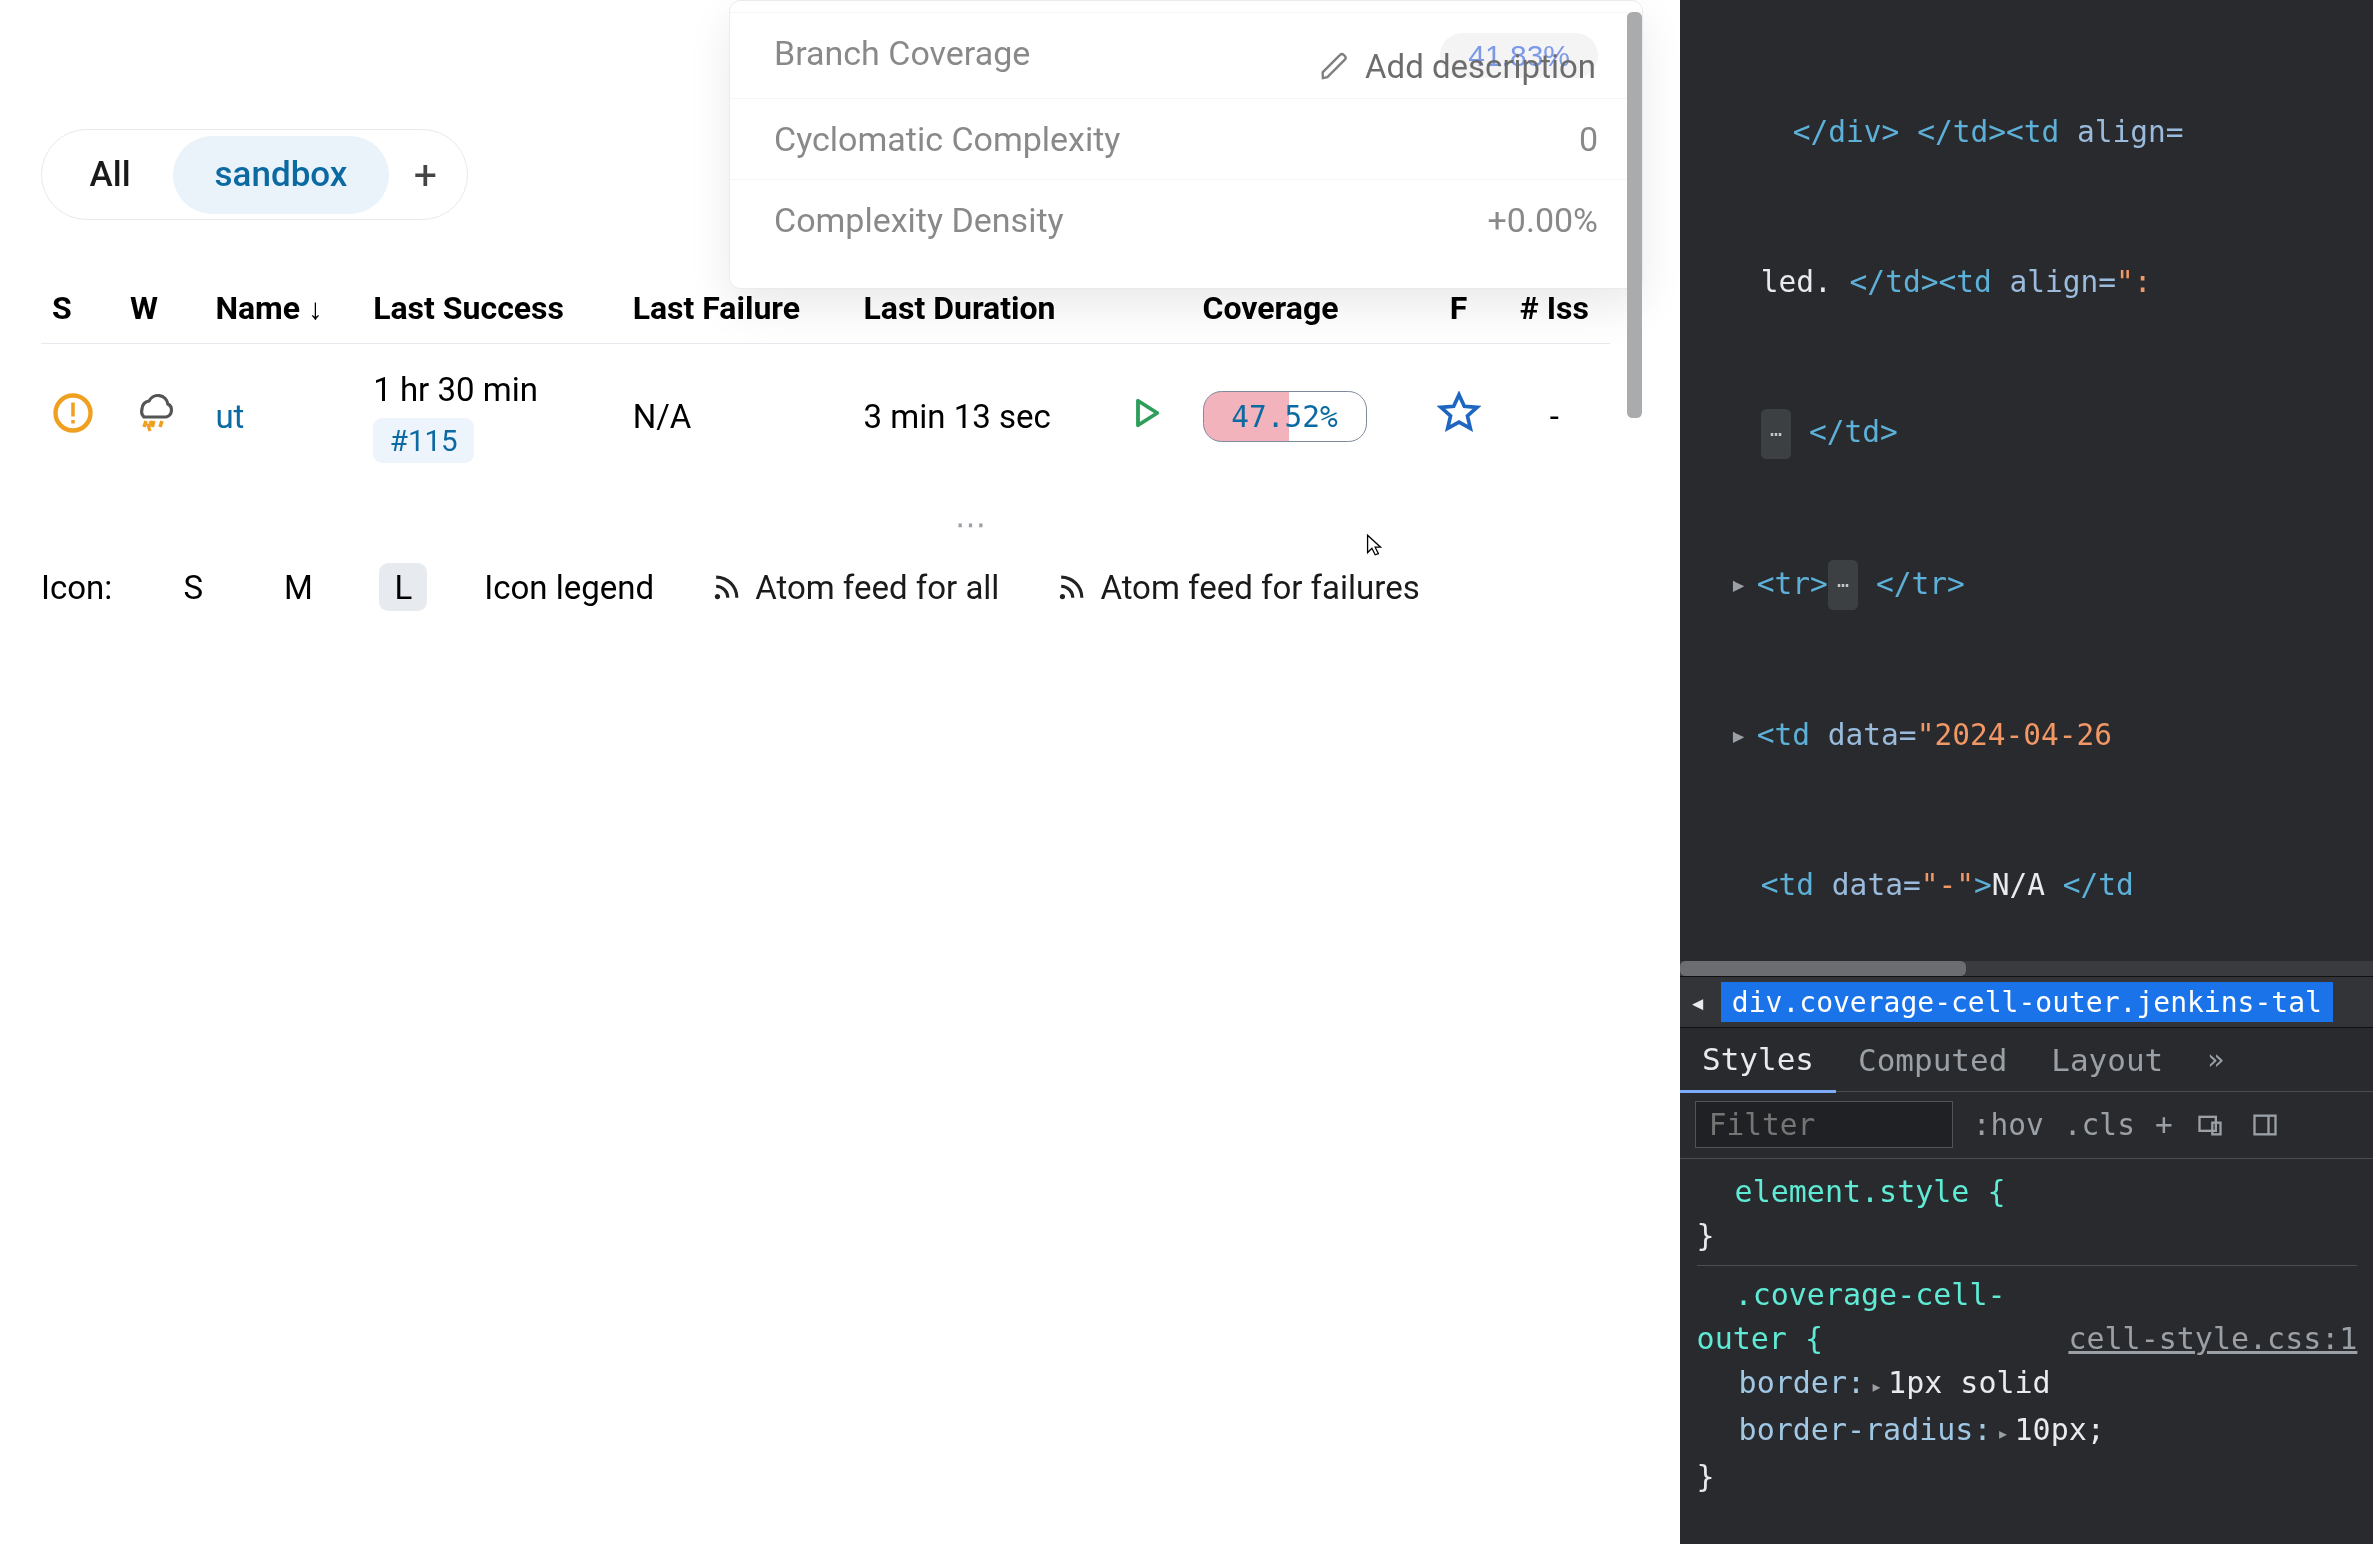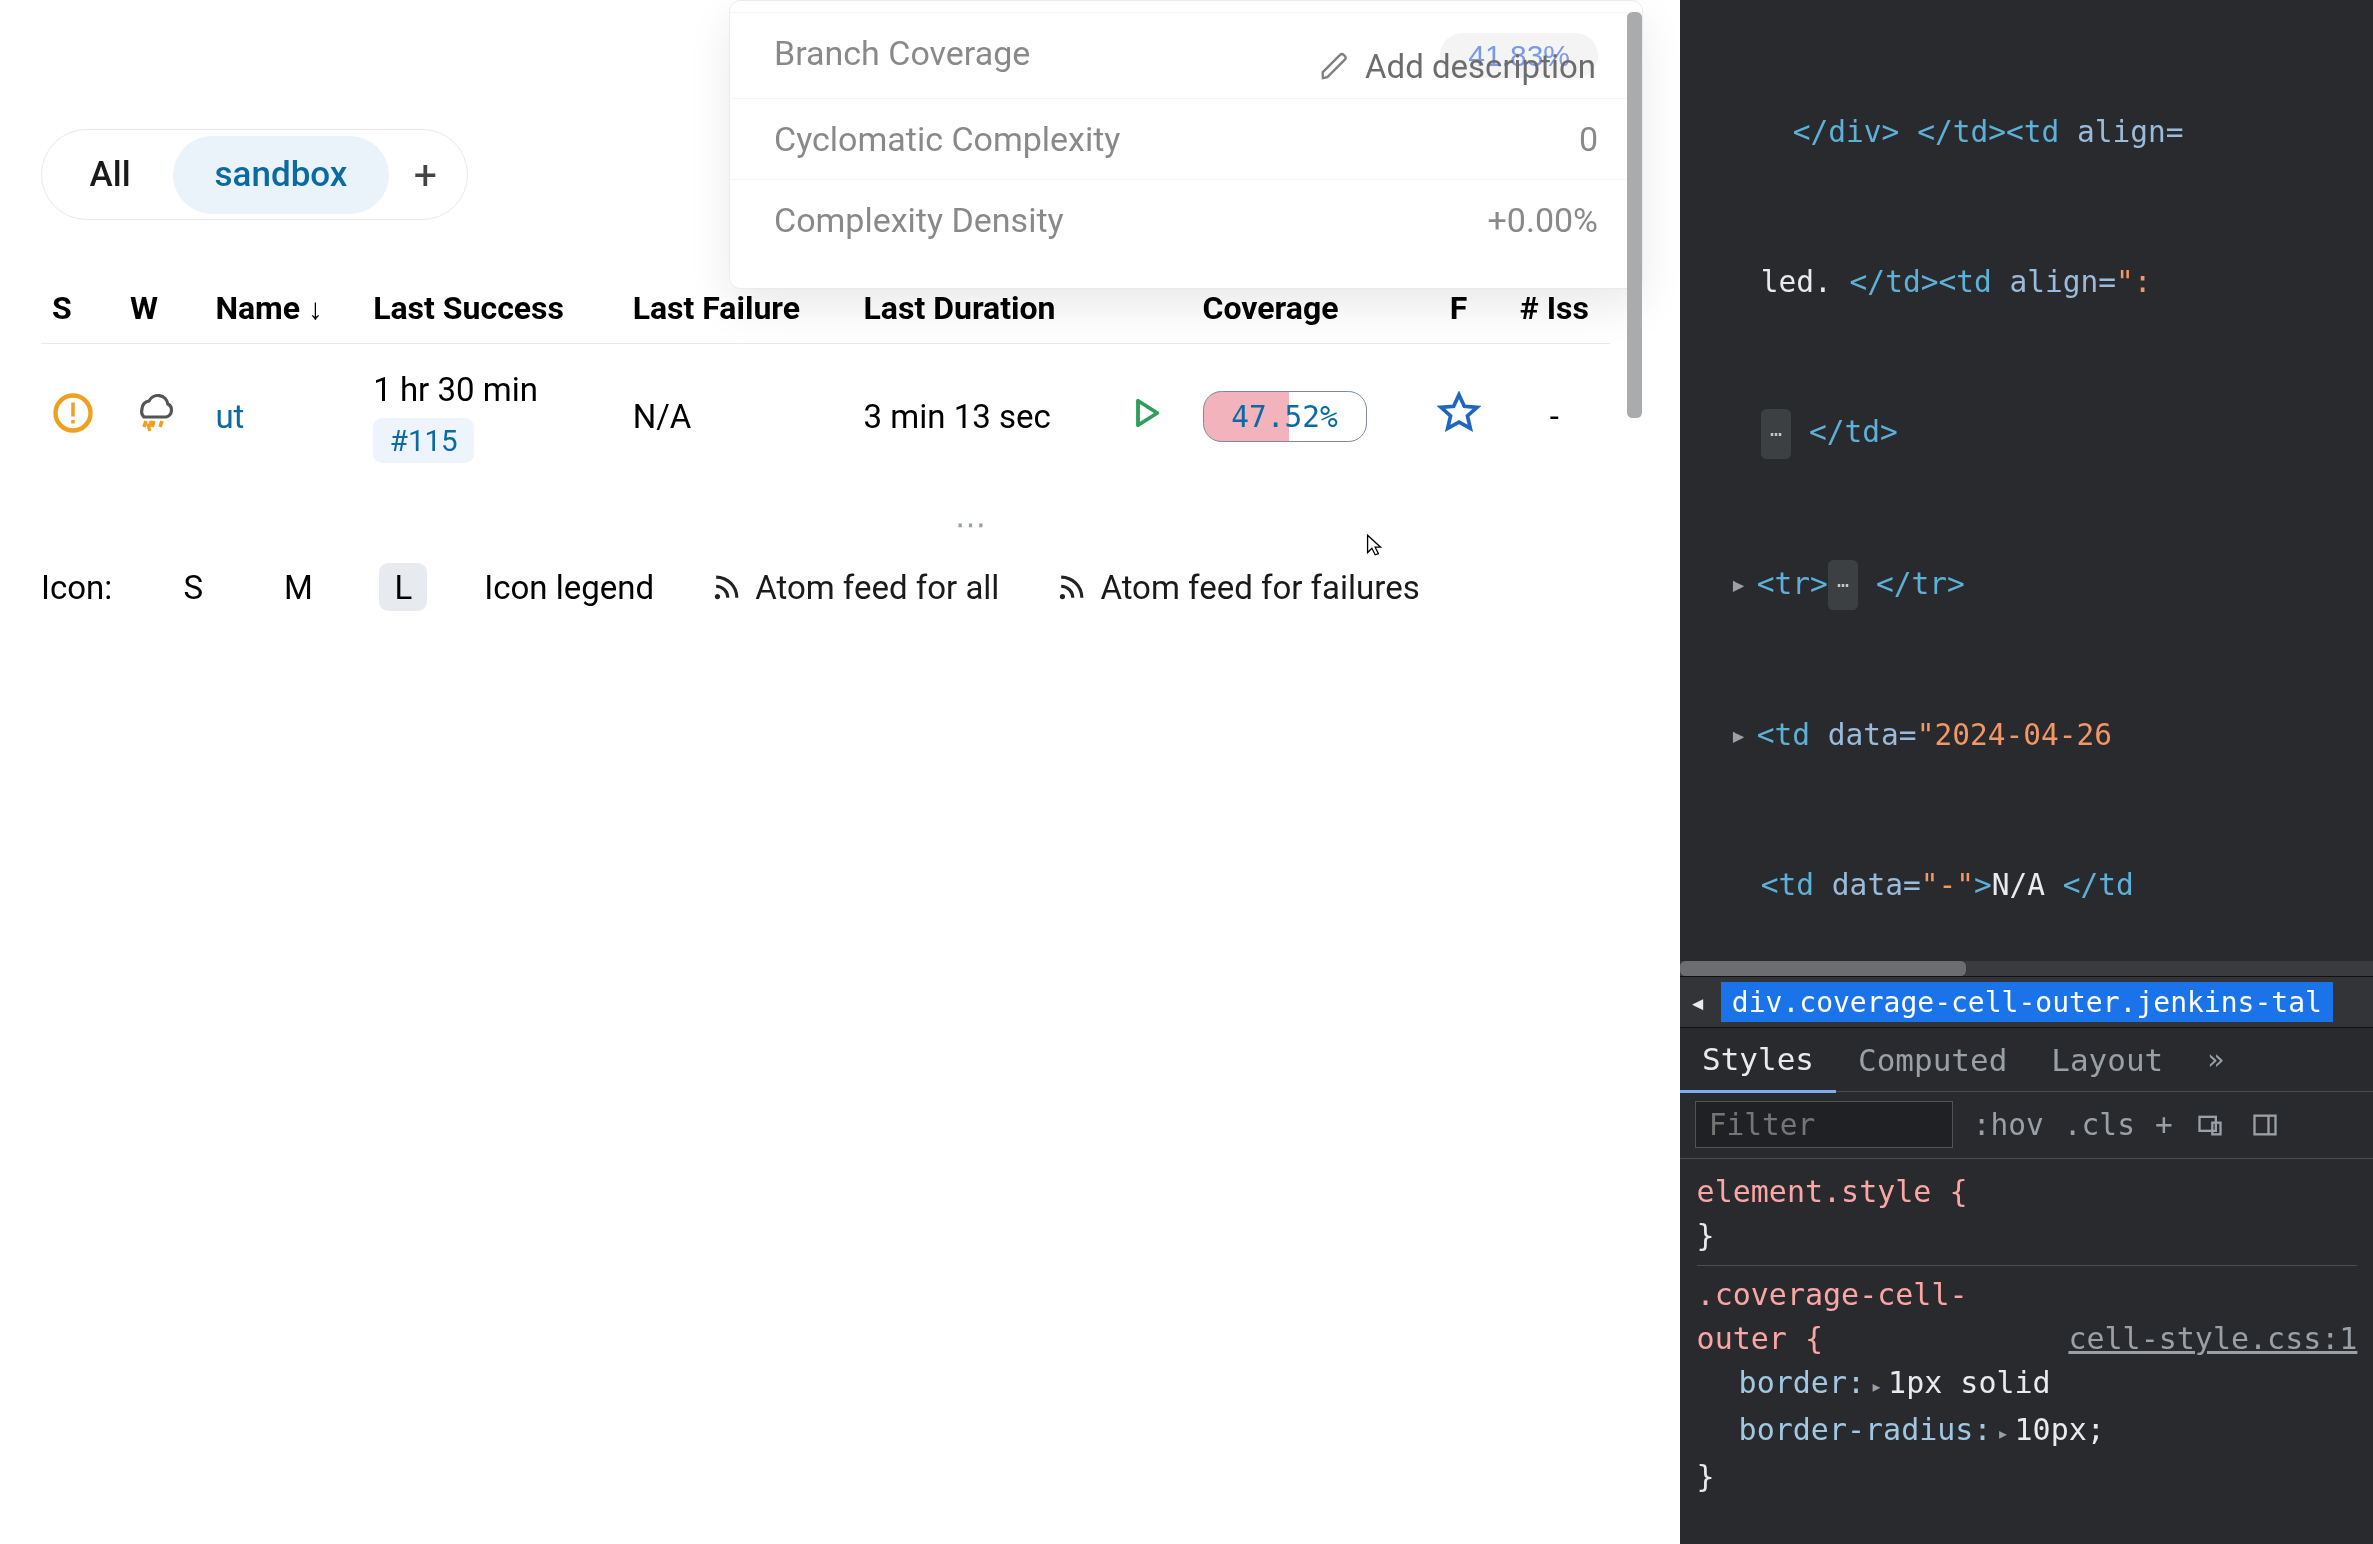--- a/index.html
+++ b/index.html
@@ -62,21 +62,21 @@
 
 .styles-panel { height: 517px; display: flex; flex-direction: column; }
 .styles-tabs { display: flex; border-bottom: 1.8px solid #4a4c50; align-items: center; }
 .styles-tab { padding: 13px 22px; font-size: 31px; color: #9aa0a6; }
 .styles-tab.active { color: #e8eaed; border-bottom: 3.7px solid #7cacf8; margin-bottom: -1.8px; }
 .styles-tab.more { font-size: 28px; }
 .styles-toolbar { display: flex; align-items: center; gap: 20px; padding: 9.2px 14.8px; border-bottom: 1.8px solid #4a4c50; font-size: 29.5px; color: #9aa0a6; }
 .filter-input { background: #202124; border: 1.8px solid #525355; color: #9aa0a6; padding: 5.5px 13px; width: 258px; font-size: 29.5px; font-family: inherit; }
 .tool-ic { width: 35px; height: 35px; display: inline-flex; align-items: center; justify-content: center; }
 .styles-body { padding: 11px 16.6px; font-size: 30px; line-height: 44px; font-family: Menlo, Consolas, monospace; }
-.css-sel { color: #fca5a5; }
+.css-sel { color: #5eead4; margin-left: 38px; }
 .css-prop { color: #a0c8e4; padding-left: 42px; }
 .css-val { color: #e8eaed; margin-top: 24px; }
 .css-src { float: right; color: #9aa0a6; text-decoration: underline; margin-left: 17px; }
 .tri::before { content: "▸"; color: #9aa0a6; font-size: 20px; margin: 0 5.5px; }
 .swatch { display: inline-block; width: 20px; height: 20px; border: 1.8px solid #999; background: #222; vertical-align: middle; margin-right: 5.5px; }
 .scroll-h { height: 14.8px; background: #3a3b3e; position: relative; }
 .scroll-h-thumb { position: absolute; left: 0; width: 286px; height: 100%; background: #6b6d70; border-radius: 5.5px; }
 .scroll-v { position: absolute; right: 0; top: 0; width: 14.8px; height: 443px; background: transparent; }
 .scroll-v-thumb { position: absolute; top: 11px; width: 100%; height: 406px; background: #6b6d70; border-radius: 5.5px; }
 .left-scroll-v { position: absolute; right: 13px; top: 0; width: 13px; height: 100%; }

